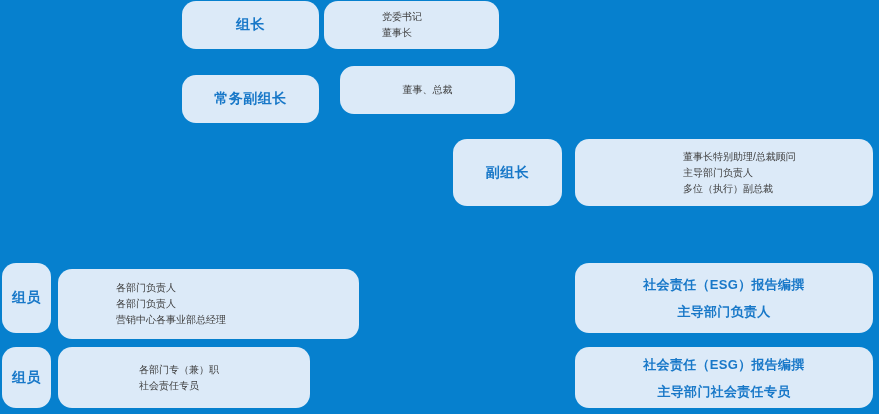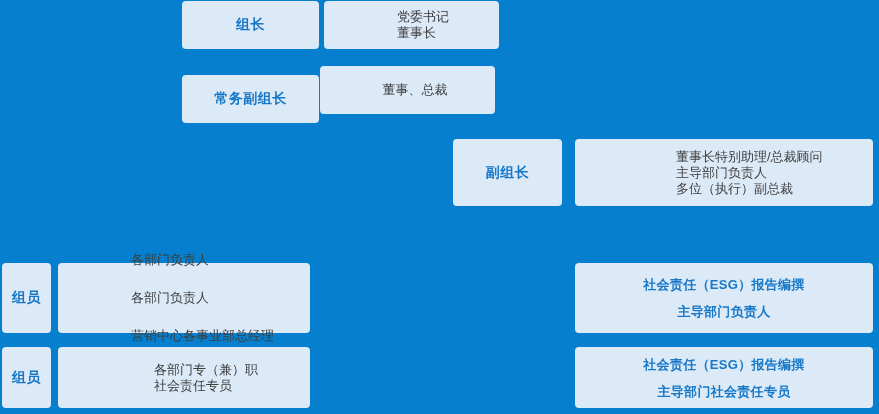--- a/index.html
+++ b/index.html
@@ -14,49 +14,48 @@
     overflow: hidden;
     position: relative;
   }
   #org-chart {
     position: absolute;
     inset: 0;
   }
   .card {
     position: absolute;
     background: #dceaf8;
-    border-radius: 4px;
+    border-radius: 14px;
     box-sizing: border-box;
     display: flex;
     flex-direction: column;
     justify-content: center;
   }
   .card.center {
     align-items: center;
     text-align: center;
   }
   .role-label {
     color: #1878c8;
     font-weight: bold;
     font-size: 14px;
     letter-spacing: 0.5px;
     white-space: nowrap;
   }
   .plain-list {
     color: #3d3d3d;
-    font-size: 13px;
+    font-size: 10px;
     line-height: 16px;
     white-space: nowrap;
-    margin-left: 15px;
   }
   .plain-list.indent {
     padding-left: 58px;
   }
   .plain-list.indent-wide {
-    padding-left: 86px;
+    padding-left: 108px;
   }
   .plain-list.indent-mid {
     padding-left: 81px;
   }
   .esg-line {
     color: #1878c8;
     font-weight: bold;
     font-size: 13px;
     line-height: 27px;
     letter-spacing: 0.3px;
@@ -72,37 +71,37 @@
     <span class="role-label">组长</span>
   </div>
   <div class="card" style="left:324px; top:1px; width:175px; height:48px;">
     <div class="plain-list indent">党委书记</div>
     <div class="plain-list indent">董事长</div>
   </div>
 
   <div class="card center" style="left:182px; top:75px; width:137px; height:48px;">
     <span class="role-label">常务副组长</span>
   </div>
-  <div class="card center" style="left:320px; top:66px; width:175px; height:48px;">
+  <div class="card center" style="left:340px; top:66px; width:175px; height:48px;">
     <div class="plain-list">董事、总裁</div>
   </div>
 
   <div class="card center" style="left:453px; top:139px; width:109px; height:67px;">
     <span class="role-label">副组长</span>
   </div>
   <div class="card" style="left:575px; top:139px; width:298px; height:67px;">
     <div class="plain-list indent-wide">董事长特别助理/总裁顾问</div>
     <div class="plain-list indent-wide">主导部门负责人</div>
     <div class="plain-list indent-wide">多位（执行）副总裁</div>
   </div>
 
   <div class="card center" style="left:2px; top:263px; width:49px; height:70px;">
     <span class="role-label">组员</span>
   </div>
-  <div class="card" style="left:58px; top:263px; width:252px; height:70px;gap:22px;">
+  <div class="card" style="left:58px; top:269px; width:301px; height:70px;">
     <div class="plain-list indent">各部门负责人</div>
     <div class="plain-list indent">各部门负责人</div>
     <div class="plain-list indent">营销中心各事业部总经理</div>
   </div>
   <div class="card center" style="left:575px; top:263px; width:298px; height:70px;">
     <div class="esg-line">社会责任（ESG）报告编撰</div>
     <div class="esg-line">主导部门负责人</div>
   </div>
 
   <div class="card center" style="left:2px; top:347px; width:49px; height:61px;">

